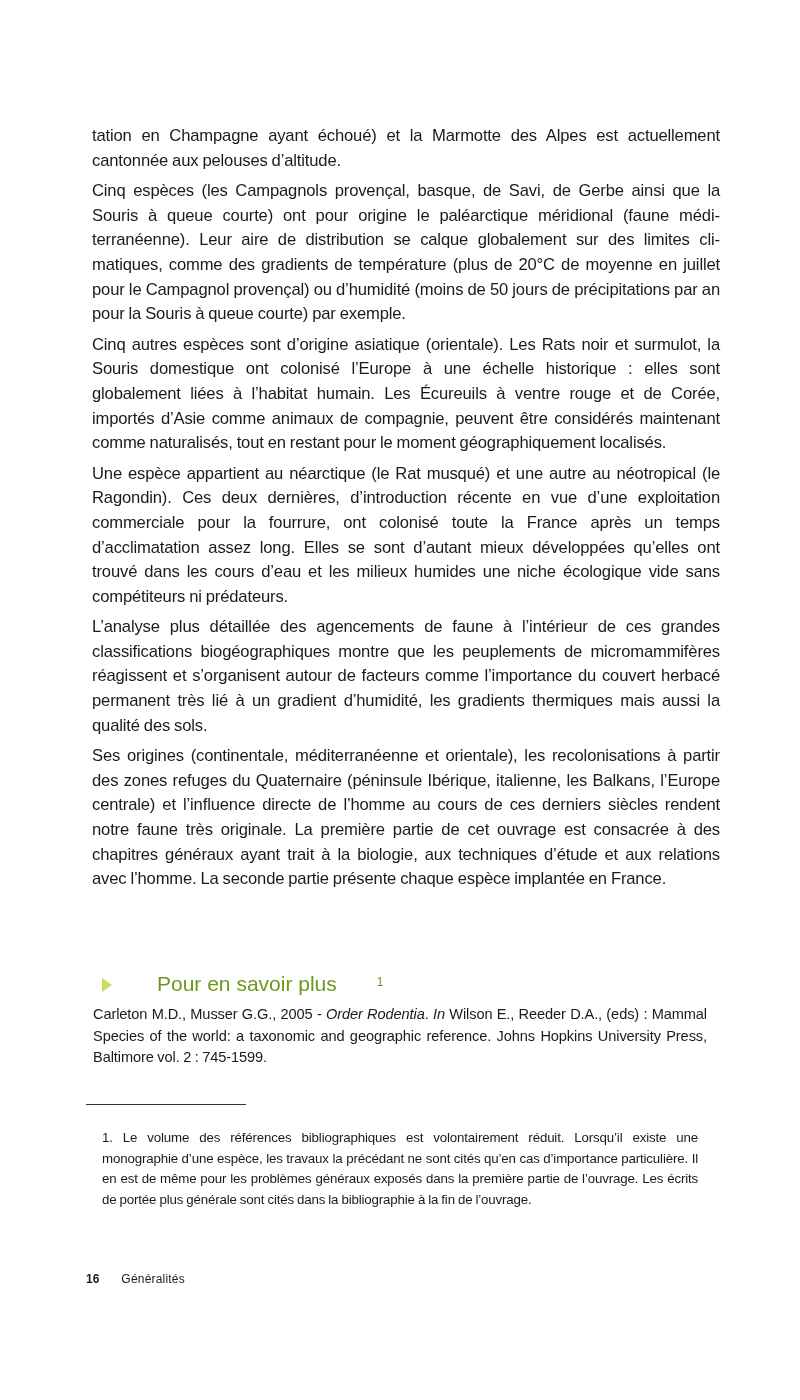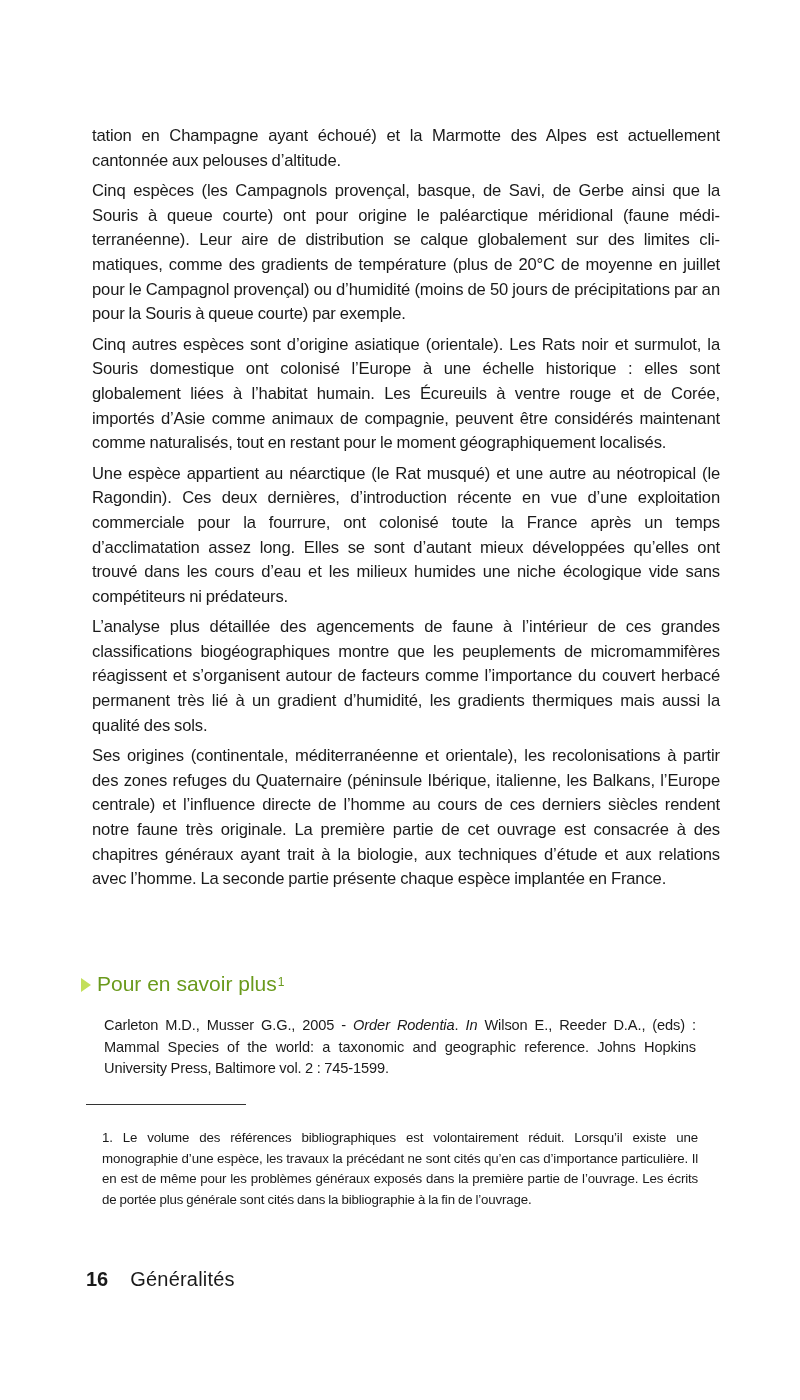--- a/index.html
+++ b/index.html
@@ -25,29 +25,30 @@
       font-size: 16.6px;
       line-height: 24.6px;
       text-align: justify;
       hyphens: manual;
       margin: 0 0 6px 0;
       letter-spacing: -0.15px;
       word-spacing: -0.5px;
     }
     .section-heading {
       position: absolute;
-      left: 81px;
+      left: 102px;
       top: 970px;
       margin: 0;
       font-size: 21px;
       line-height: 28px;
       font-weight: normal;
       color: #6a9a1c;
       display: flex;
       align-items: center;
+      gap: 39px;
     }
     .section-heading .triangle {
       display: inline-block;
       width: 0;
       height: 0;
       border-top: 7px solid transparent;
       border-bottom: 7px solid transparent;
       border-left: 10px solid #c3df5a;
       margin-right: 6px;
       margin-top: 2px;
@@ -63,21 +64,21 @@
       position: absolute;
       left: 86px;
       top: 997px;
       width: 628px;
       font-size: 14.6px;
       line-height: 21.5px;
       text-align: justify;
       letter-spacing: -0.1px;
       word-spacing: -0.4px;
     }
-    .references p { margin: 18px; }
+    .references p { margin: 7px; }
     .footnote-rule {
       position: absolute;
       left: 86px;
       top: 1104px;
       width: 160px;
       height: 0;
       border-top: 1px solid #333;
     }
     .footnotes {
       position: absolute;
@@ -88,21 +89,21 @@
       line-height: 20.5px;
       text-align: justify;
       letter-spacing: -0.15px;
       word-spacing: -0.5px;
     }
     .footnotes p { margin: 16px; }
     .footer {
       position: absolute;
       left: 86px;
       top: 1268px;
-      font-size: 20px;
+      font-size: 12px;
       line-height: 22px;
       display: flex;
       gap: 22px;
     }
     .footer .page-num { font-weight: bold; }
     .footer .running-head { font-weight: normal; letter-spacing: 0.2px; }
     em { font-style: italic; }
   </style>
 </head>
 <body>

